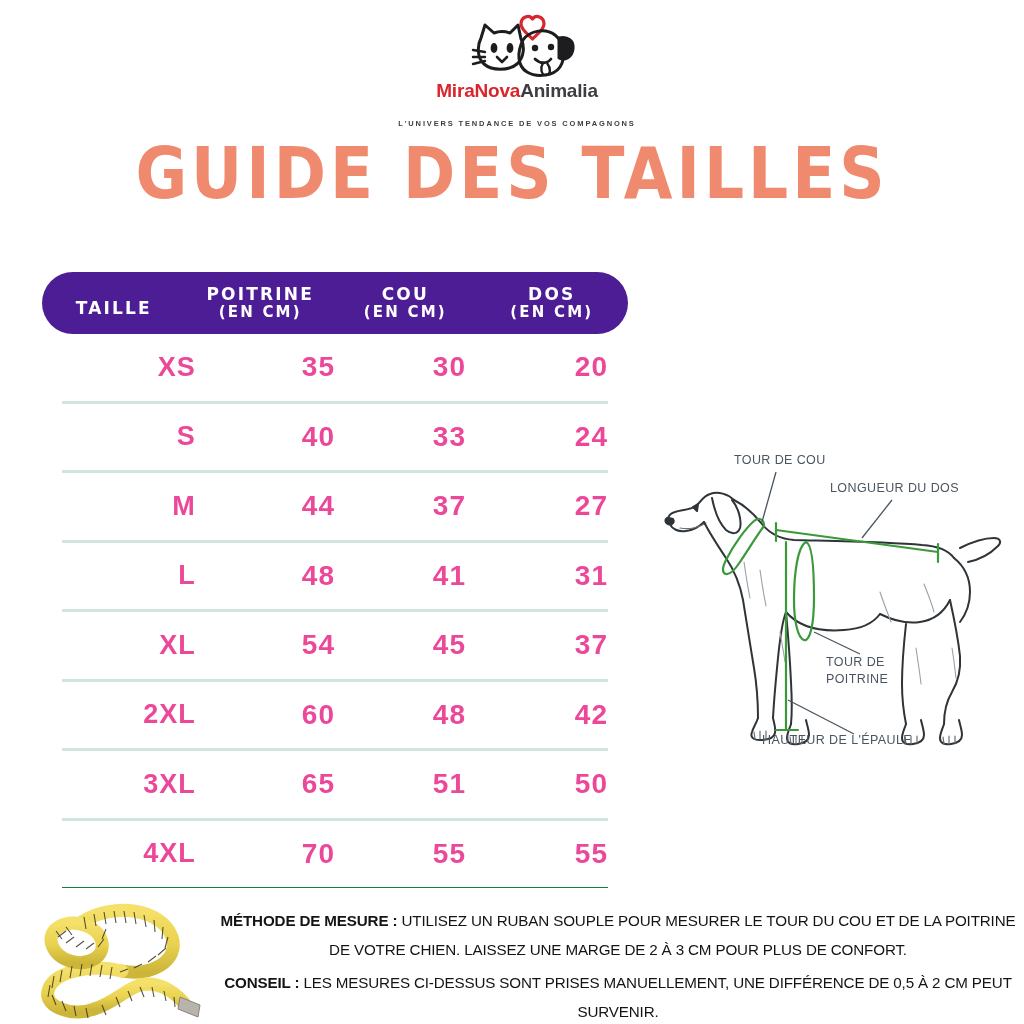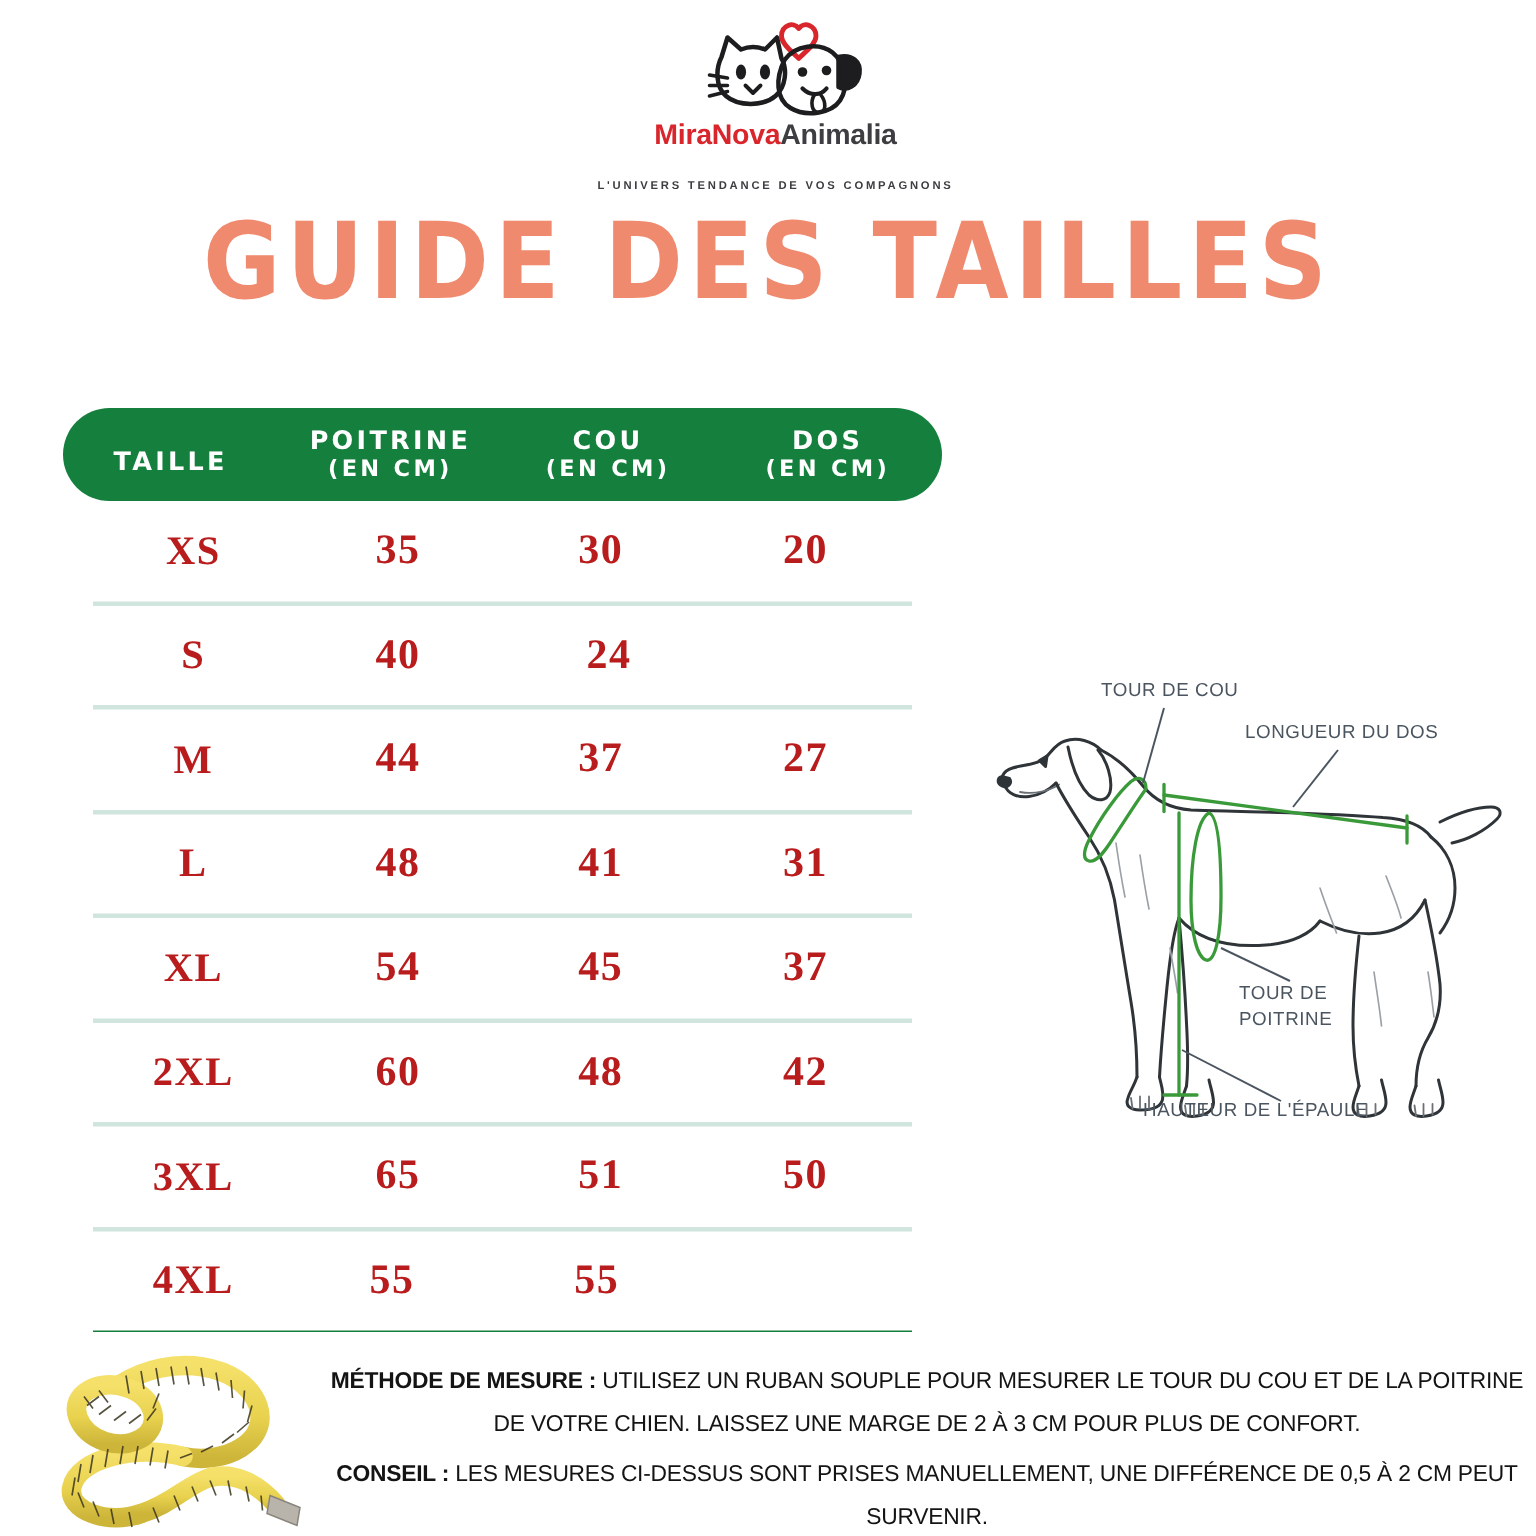--- a/index.html
+++ b/index.html
@@ -65,21 +65,21 @@
   }
 
   
   .size-table {
     position: absolute;
     left: 42px;
     top: 272px;
     width: 586px;
   }
   .table-head {
-    background: #15803d;
+    background: #4c1d95;
     border-radius: 32px;
     height: 62px;
     display: flex;
     align-items: center;
     color: #ffffff;
   }
   .col {
     text-align: center;
     box-sizing: border-box;
   }
@@ -101,25 +101,26 @@
   .table-body { margin-top: 0; }
   .table-row {
     height: 66.5px;
     display: flex;
     align-items: center;
     border-bottom: 3px solid #cfe5de;
     margin: 0 20px;
   }
   .table-row:last-child { border-bottom: 1px solid #15803d; }
   .table-row .col {
-    font-family: Liberation Serif, serif;
+    font-family: Liberation Sans, sans-serif;
     font-weight: bold;
     font-size: 28px;
-    color: #b91c1c;
+    color: #ec4899;
     letter-spacing: 1px;
+    text-align: right;
   }
   .table-row .col-size { font-size: 27px; }
 
   
   .diagram {
     position: absolute;
     left: 648px;
     top: 442px;
     width: 376px;
     height: 330px;
@@ -220,20 +221,21 @@
   <div class="table-body">
     <div class="table-row">
       <div class="col col-size">XS</div>
       <div class="col col-chest">35</div>
       <div class="col col-neck">30</div>
       <div class="col col-back">20</div>
     </div>
     <div class="table-row">
       <div class="col col-size">S</div>
       <div class="col col-chest">40</div>
+      <div class="col col-neck">33</div>
       <div class="col col-back">24</div>
     </div>
     <div class="table-row">
       <div class="col col-size">M</div>
       <div class="col col-chest">44</div>
       <div class="col col-neck">37</div>
       <div class="col col-back">27</div>
     </div>
     <div class="table-row">
       <div class="col col-size">L</div>
@@ -254,20 +256,21 @@
       <div class="col col-back">42</div>
     </div>
     <div class="table-row">
       <div class="col col-size">3XL</div>
       <div class="col col-chest">65</div>
       <div class="col col-neck">51</div>
       <div class="col col-back">50</div>
     </div>
     <div class="table-row">
       <div class="col col-size">4XL</div>
+      <div class="col col-chest">70</div>
       <div class="col col-neck">55</div>
       <div class="col col-back">55</div>
     </div>
   </div>
 </div>
 
 <div class="diagram">
   <svg width="376" height="330" viewBox="0 0 376 330">
     <g fill="none" stroke="#2f3438" stroke-width="2" stroke-linecap="round" stroke-linejoin="round">
 

